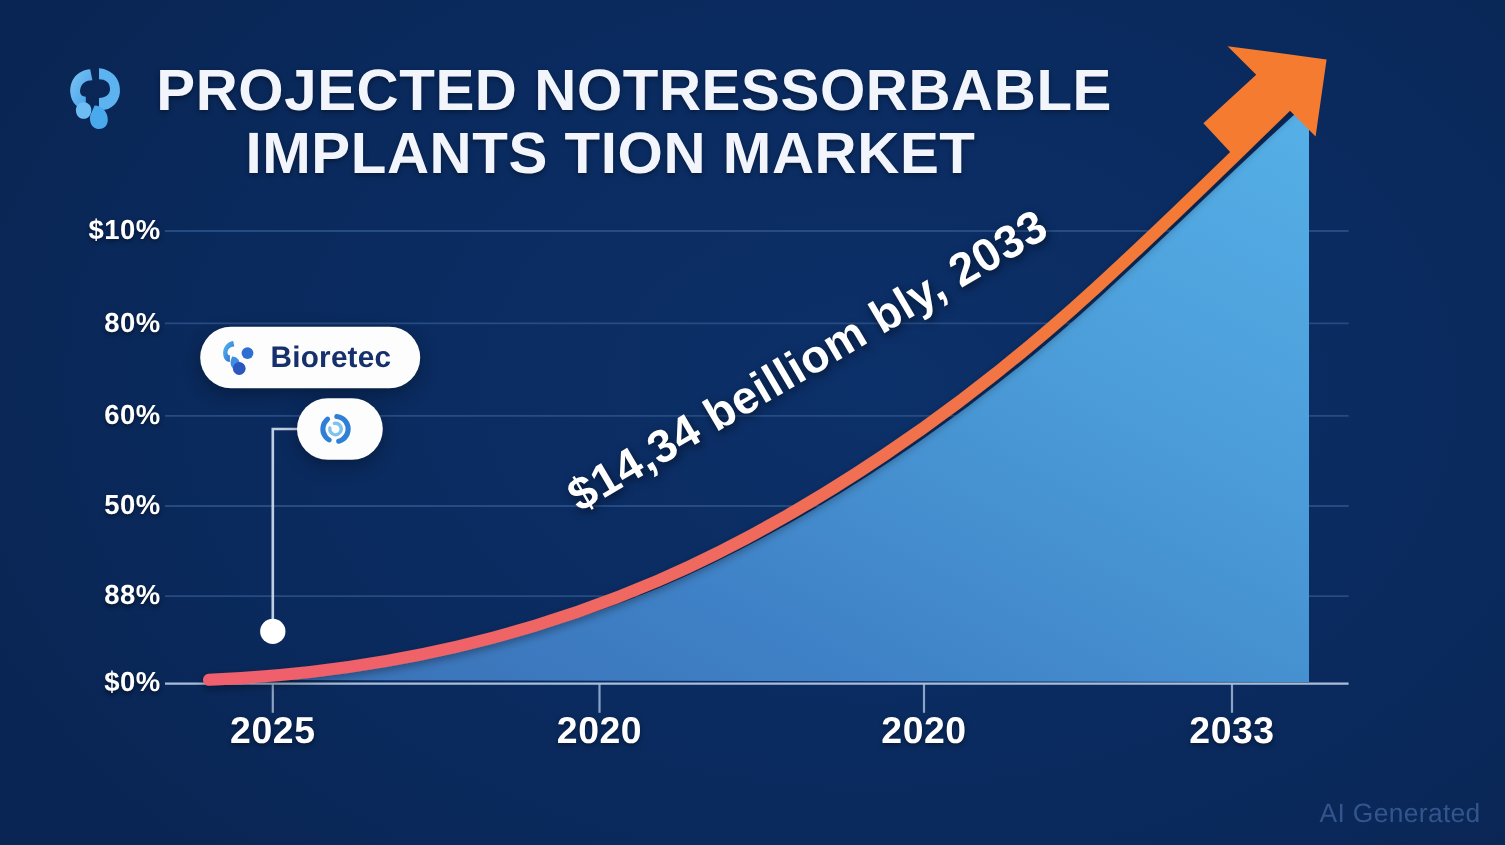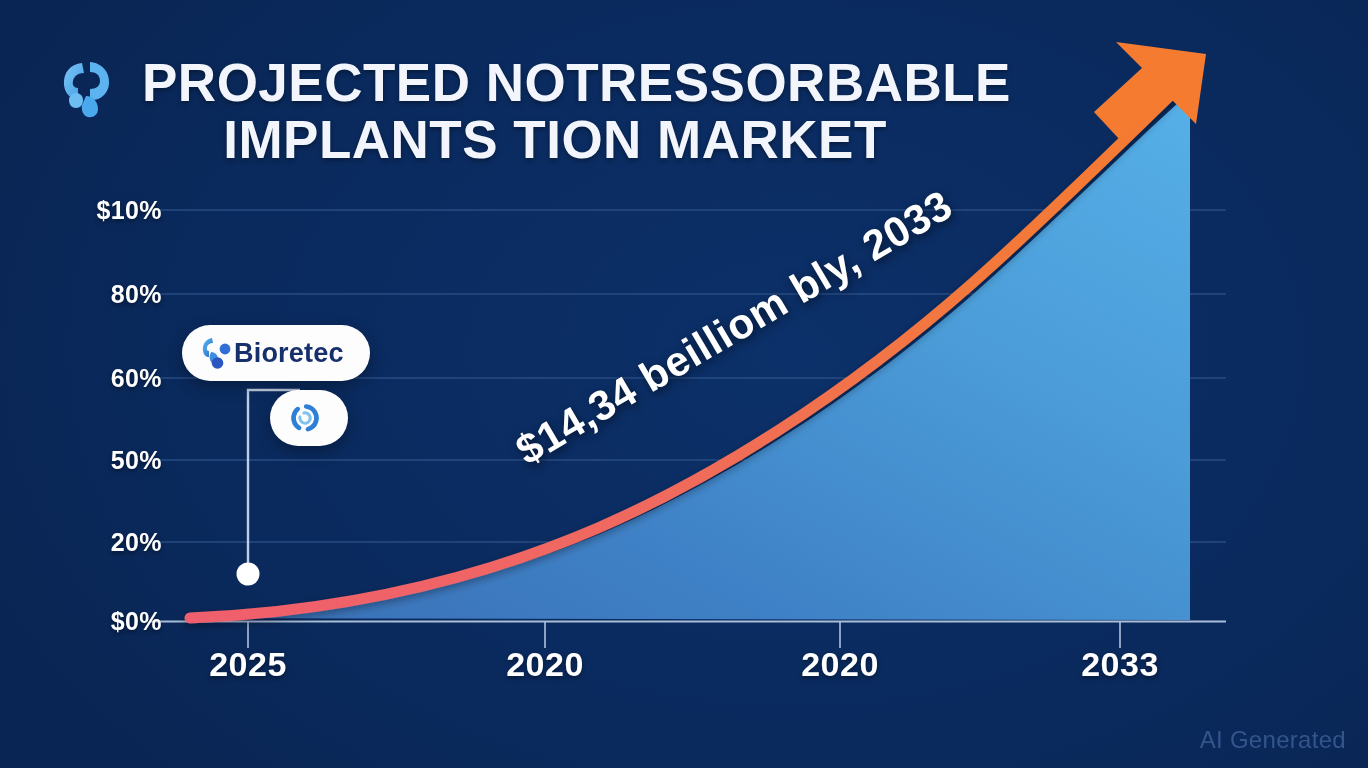--- a/index.html
+++ b/index.html
@@ -67,21 +67,21 @@
   
   .plot {
     position: absolute;
     left: 0; top: 0;
     width: 1368px;
     height: 768px;
   }
   .ylabels { position: absolute; left: 0; top: 0; width: 170px; height: 700px; }
   .ylabel {
     position: absolute;
-    right: 8px;
+    right: 24px;
     transform: translateY(-50%);
     color: #ffffff;
     font-size: 25px;
     font-weight: bold;
     letter-spacing: 0.4px;
     text-shadow: 0 2px 4px rgba(0,0,0,0.45);
     white-space: nowrap;
   }
   .xlabels { position: absolute; left: 0; top: 0; width: 1104px; height: 768px; }
   .xlabel {
@@ -94,26 +94,26 @@
     letter-spacing: 0.5px;
     text-shadow: 0 2px 5px rgba(0,0,0,0.45);
     white-space: nowrap;
   }
 
   
   .pill {
     position: absolute;
     display: flex;
     align-items: center;
+    gap: 12px;
     background: #fdfdfd;
     border-radius: 40px;
     box-shadow: 0 5px 16px rgba(0,0,0,0.32);
     padding: 11px 26px 11px 18px;
     white-space: nowrap;
-    margin-top: 28px;
   }
   .pill-label {
     color: #15306b;
     font-size: 27px;
     font-weight: bold;
     letter-spacing: 0.2px;
   }
   .pill-icon { width: 34px; height: 34px; flex: 0 0 34px; display: block; }
   #pill-bioretec { left: 182px; top: 297px; }
   #pill-semerduatiom { left: 270px; top: 362px; }
@@ -203,21 +203,21 @@
       <path d="M 248 574 L 248 390 L 300 390" fill="none" stroke="#cfdcee" stroke-width="2.4" opacity="0.92"></path>
     </g>
     <circle cx="248" cy="574" r="11.5" fill="#ffffff"></circle>
   </svg>
 
   <div class="ylabels">
     <div class="ylabel" style="top:210px">$10%</div>
     <div class="ylabel" style="top:294px">80%</div>
     <div class="ylabel" style="top:378px">60%</div>
     <div class="ylabel" style="top:460px">50%</div>
-    <div class="ylabel" style="top:542px">20%</div>
+    <div class="ylabel" style="top:542px">88%</div>
     <div class="ylabel" style="top:621px">$0%</div>
   </div>
 
   <div class="xlabels">
     <div class="xlabel" style="left:248px">2025</div>
     <div class="xlabel" style="left:545px">2020</div>
     <div class="xlabel" style="left:840px">2020</div>
     <div class="xlabel" style="left:1120px">2033</div>
   </div>
 

